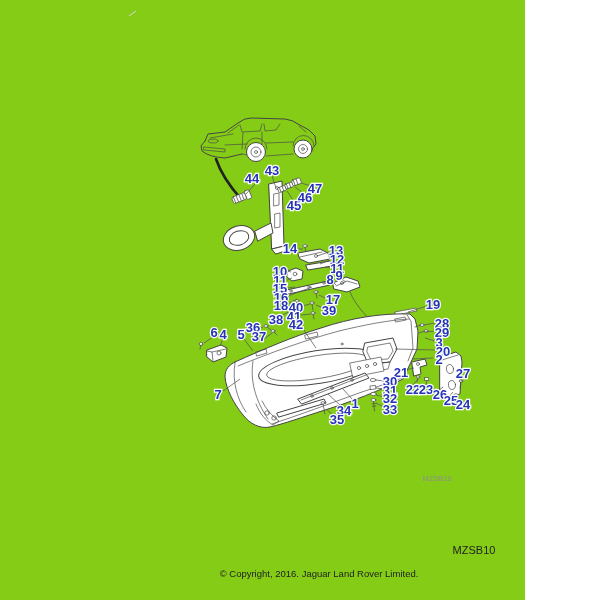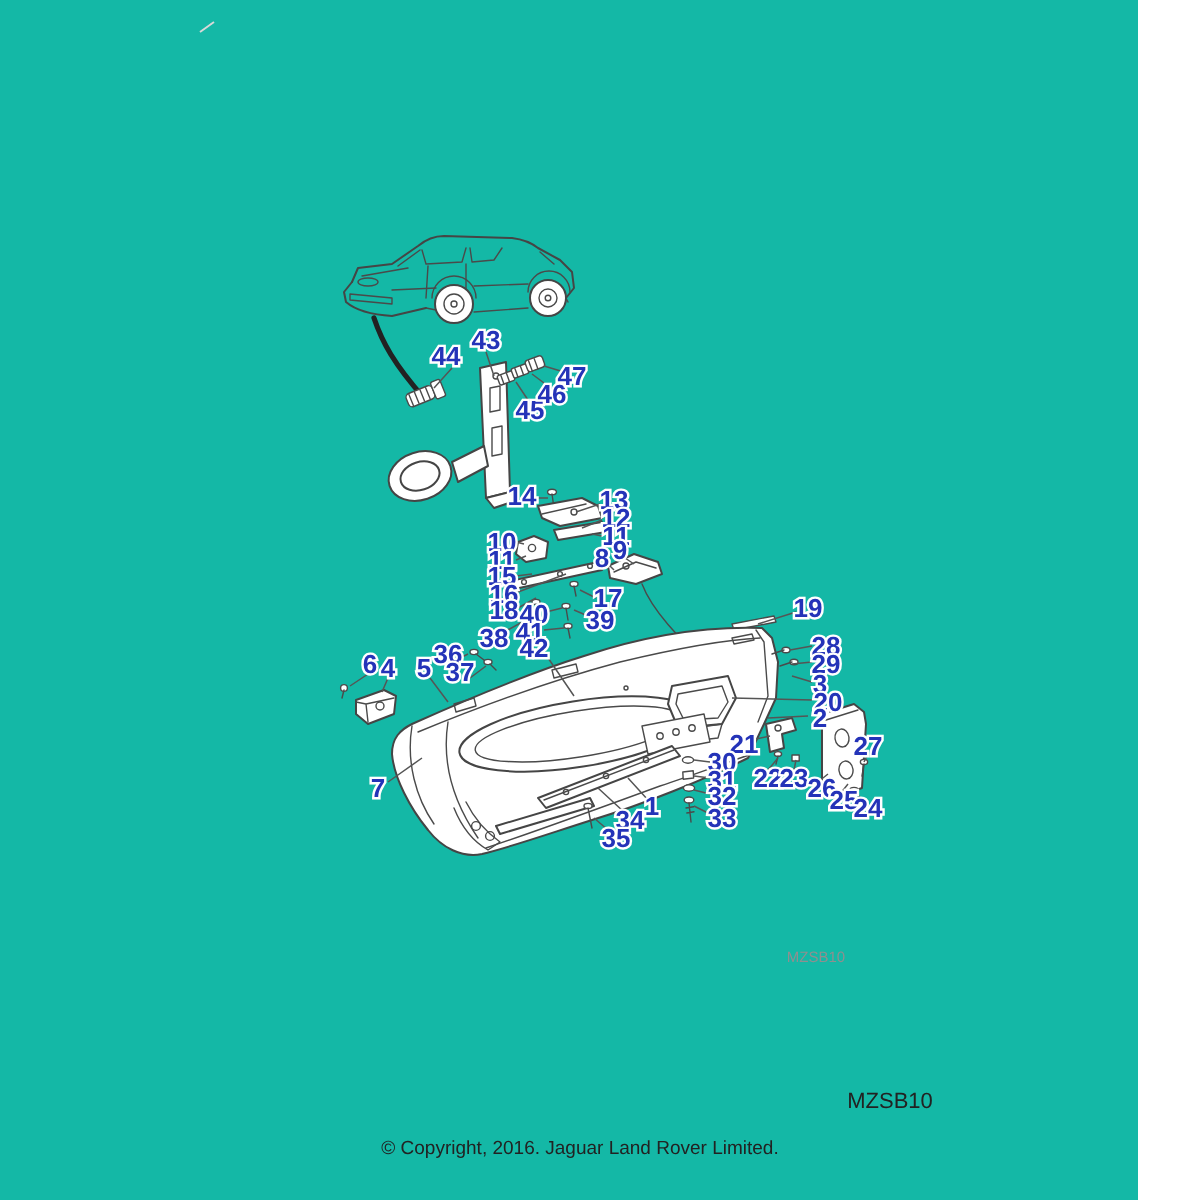--- a/index.html
+++ b/index.html
@@ -1,17 +1,17 @@
 <!DOCTYPE html>
 <html><head>
 <meta charset="utf-8">
 <style>
   html,body{margin:0;padding:0;background:#ffffff;}
-  #stage{position:relative;width:569px;height:600px;background:#14b8a6;overflow:hidden;
-         font-family:"Liberation Sans",sans-serif;}
+  #stage{position:relative;width:496px;height:600px;background:#84cc16;overflow:hidden;
+         font-family:"Liberation Sans",sans-serif;padding-left:29px;}
   svg{display:block;}
   .ln{stroke:#454545;stroke-width:1;fill:none;stroke-linejoin:round;stroke-linecap:round;}
   .lnthin{stroke:#4a4a4a;stroke-width:.7;fill:none;stroke-linejoin:round;stroke-linecap:round;}
   .fillw{fill:#ffffff;}
   .leader{stroke:#555555;stroke-width:.75;fill:none;}
   .part-label{font:bold 13px "Liberation Sans",sans-serif;text-anchor:middle;
               paint-order:stroke;stroke:#ffffff;stroke-width:2.4px;}
   .code-small{font:7.5px "Liberation Sans",sans-serif;fill:#8f8f8f;text-anchor:middle;}
   .code-footer{font:11px "Liberation Sans",sans-serif;fill:#222222;text-anchor:middle;}
   .copyright{font:9.5px "Liberation Sans",sans-serif;fill:#222222;text-anchor:middle;}

